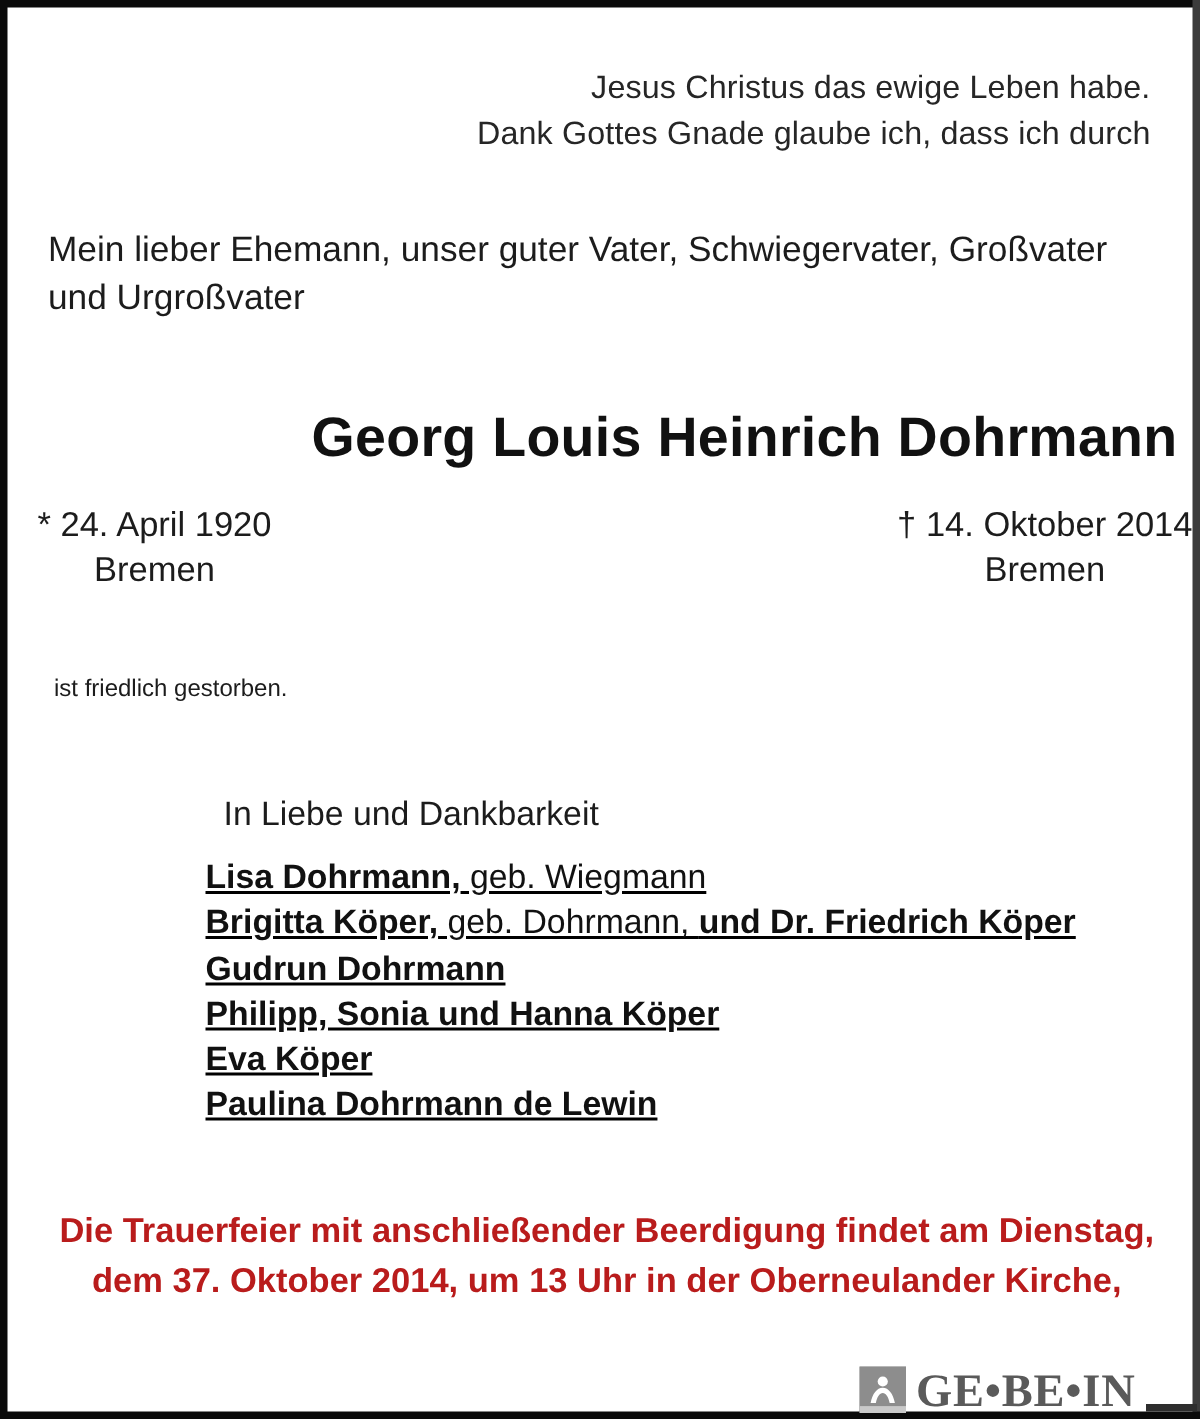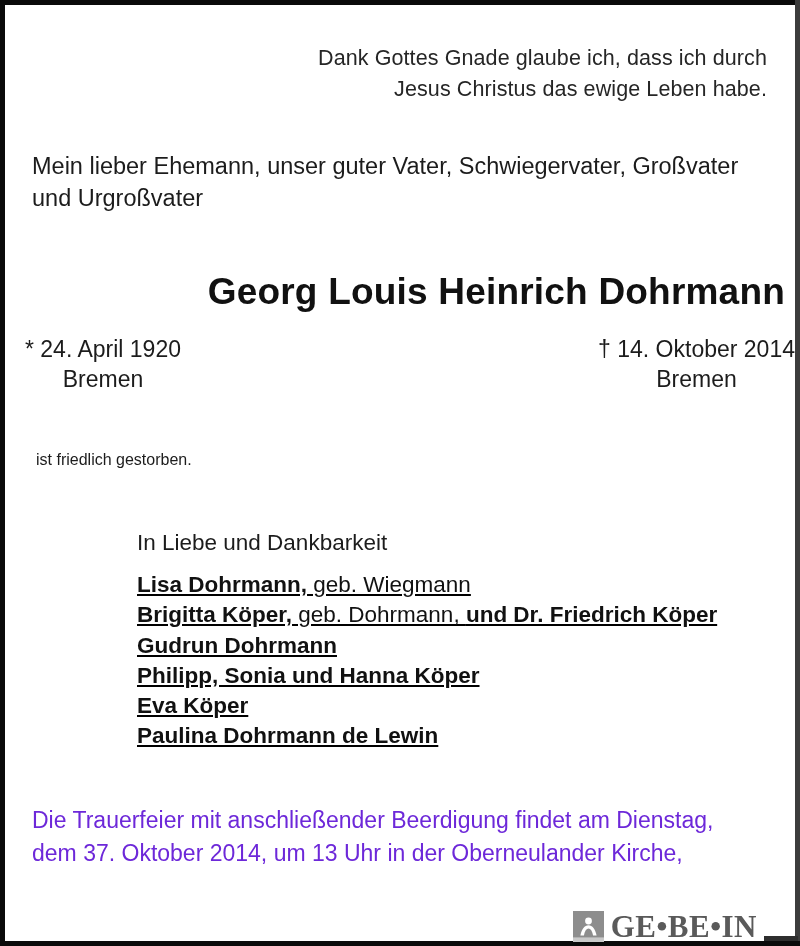--- a/index.html
+++ b/index.html
@@ -103,21 +103,21 @@
     color: #1c1c1c;
     font-size: 16px;
     font-weight: 400;
   }
 
   
   .survivors {
     padding: 57px 0 0 132px;
   }
   .survivors-intro {
-    margin: 0 0 14px 0;
+    margin: 0 0 14px 12px;
     color: #1c1c1c;
     font-size: 22.5px;
     font-weight: 400;
   }
   .survivor-list {
     list-style: none;
     margin: 0;
     padding: 0;
     text-decoration: underline;
   }
@@ -127,24 +127,25 @@
     line-height: 1.34;
     white-space: nowrap;
   }
   .seg-bold { font-weight: 700; }
   .seg-regular { font-weight: 400; }
 
   
   .service {
     margin: 0;
     padding: 53px 18px 0 27px;
-    color: #6d28d9;
+    color: #b91c1c;
     font-size: 23px;
     line-height: 1.42;
-    font-weight: 400;
+    font-weight: 700;
+    text-align: center;
   }
   .service-line { display: block; }
 
   
   .logo {
     position: absolute;
     right: 2px;
     bottom: 4px;
     display: flex;
     align-items: center;
@@ -181,22 +182,22 @@
 <div class="notice">
 
   <div class="frame-top"></div>
   <div class="frame-left"></div>
   <div class="frame-right"></div>
   <div class="frame-bottom"></div>
 
   <div class="content">
 
     <p class="verse">
+      <span class="verse-line">Jesus Christus das ewige Leben habe.</span>
       <span class="verse-line">Dank Gottes Gnade glaube ich, dass ich durch</span>
-      <span class="verse-line">Jesus Christus das ewige Leben habe.</span>
     </p>
 
     <p class="salutation">
       <span class="salutation-line">Mein lieber Ehemann, unser guter Vater, Schwiegervater, Großvater</span>
       <span class="salutation-line">und Urgroßvater</span>
     </p>
 
     <h1 class="deceased-name">Georg Louis Heinrich Dohrmann</h1>
 
     <div class="dates">

